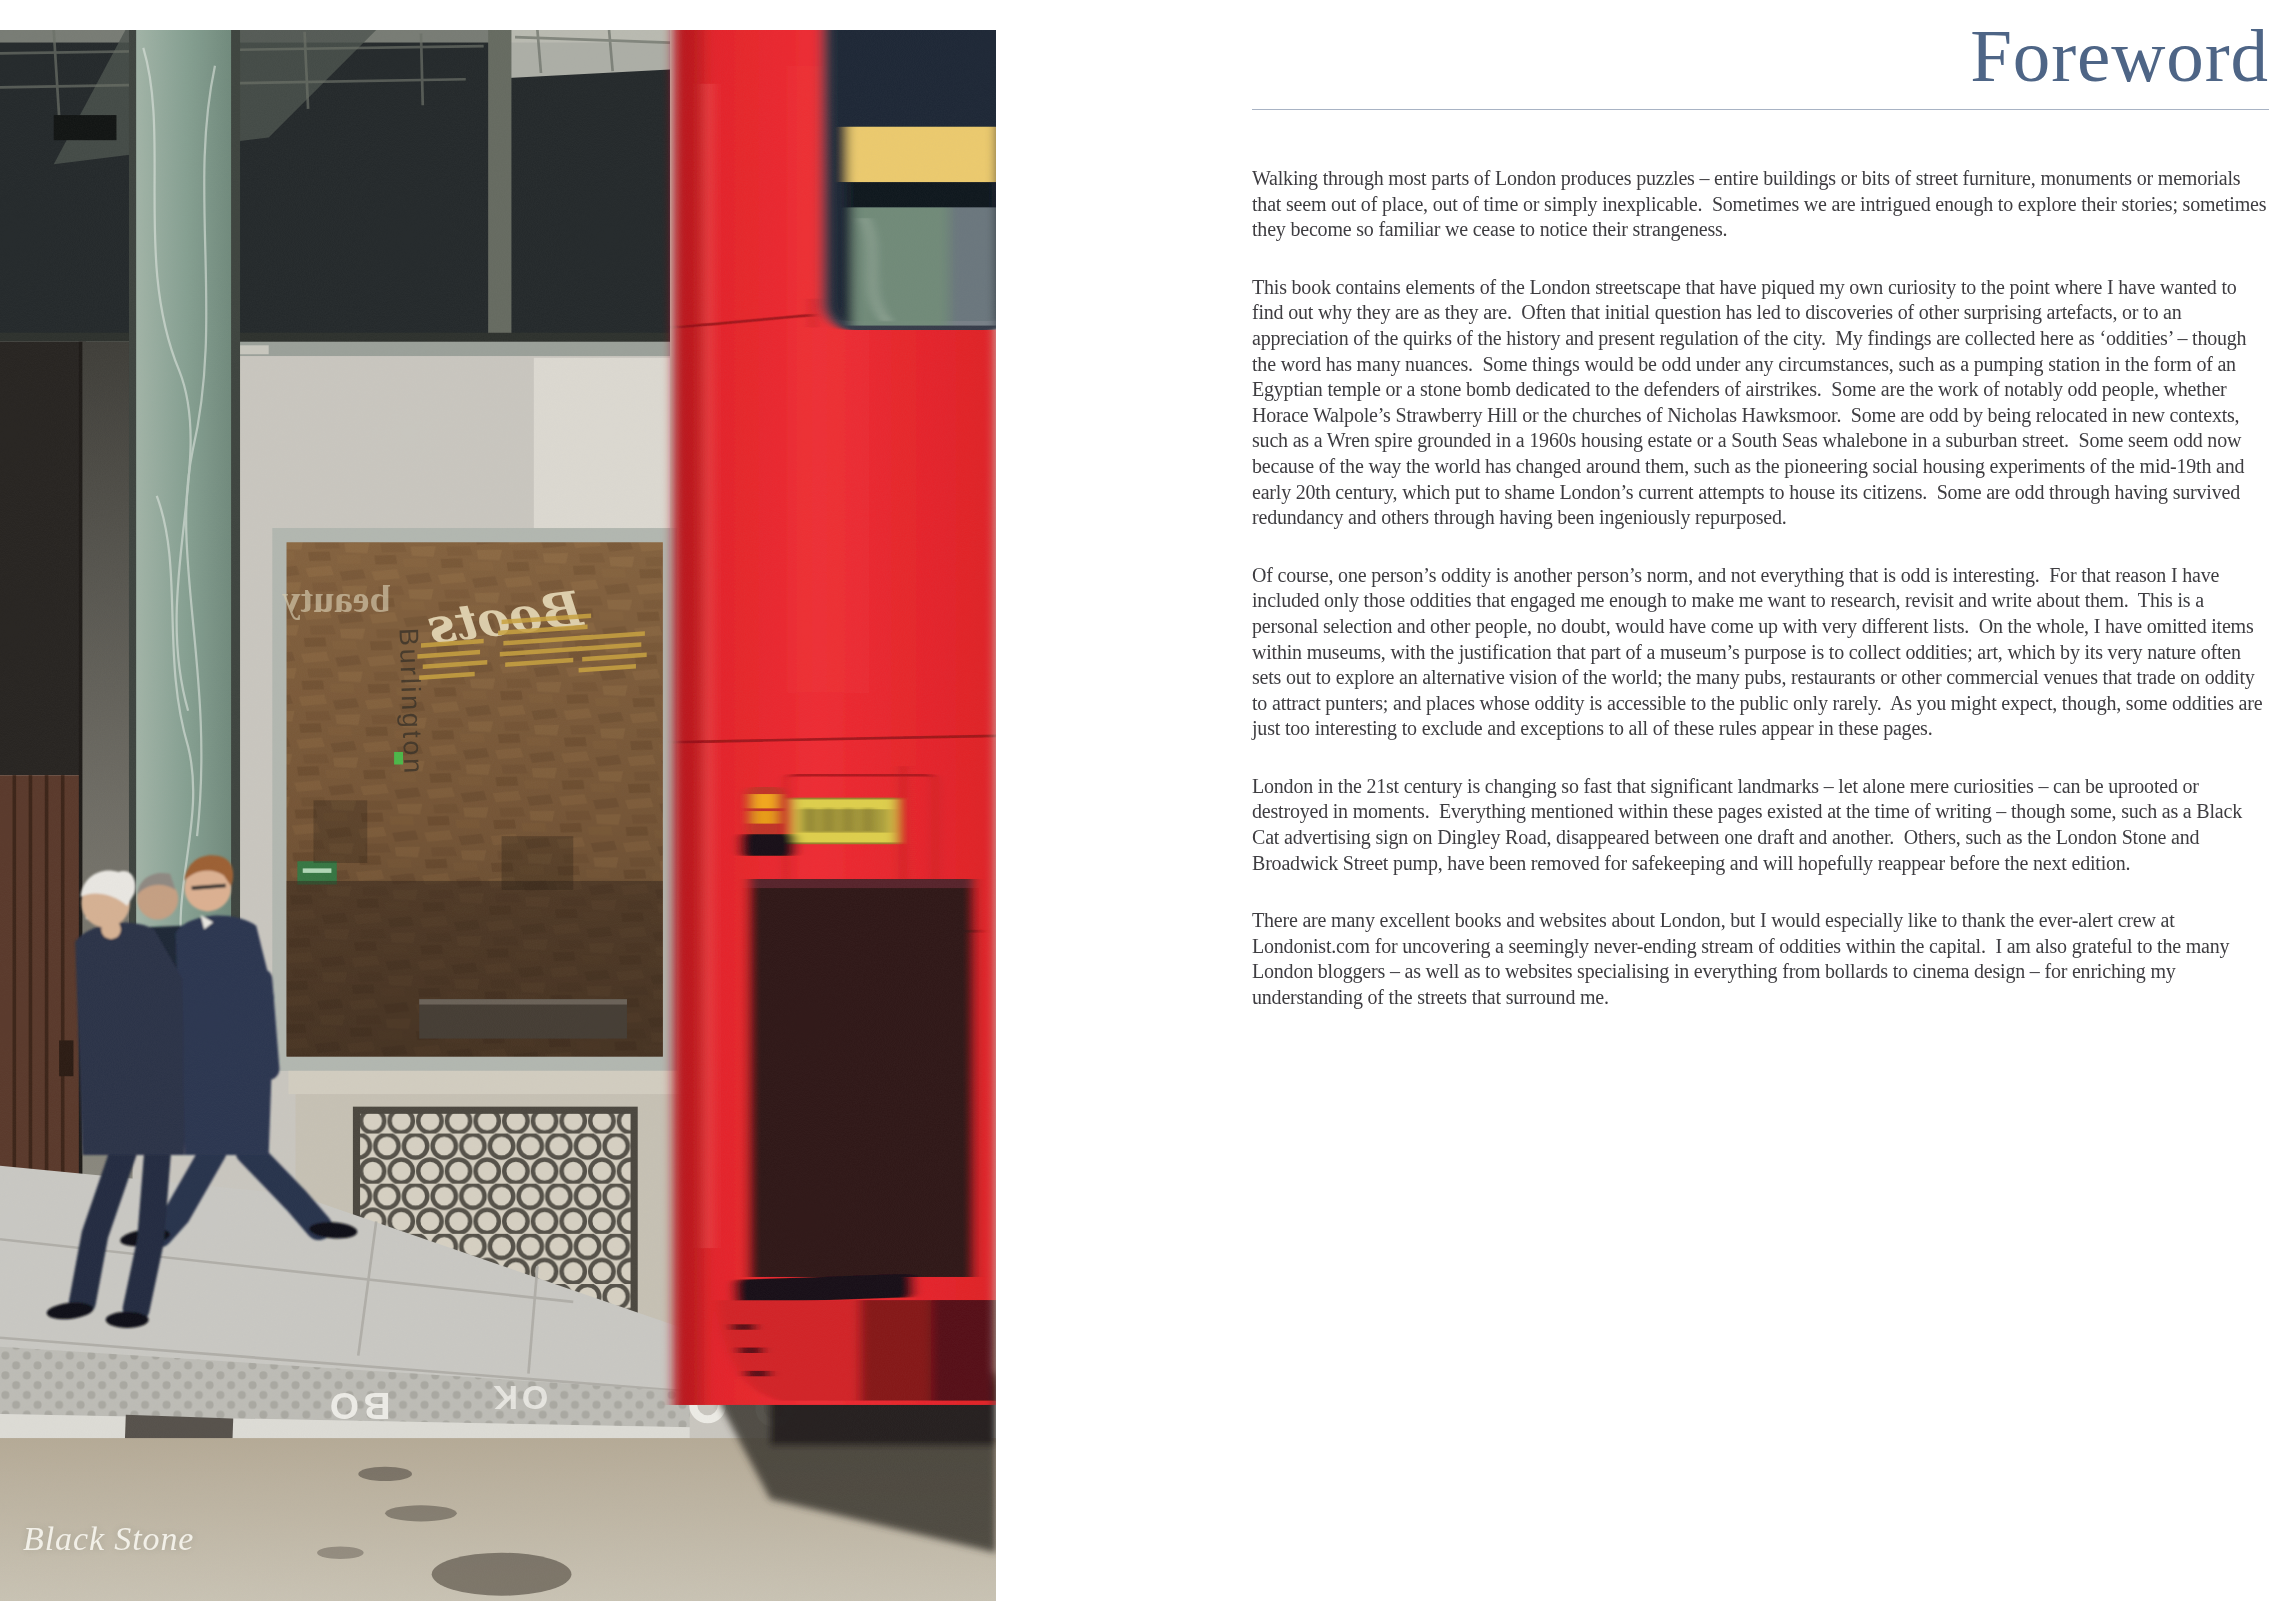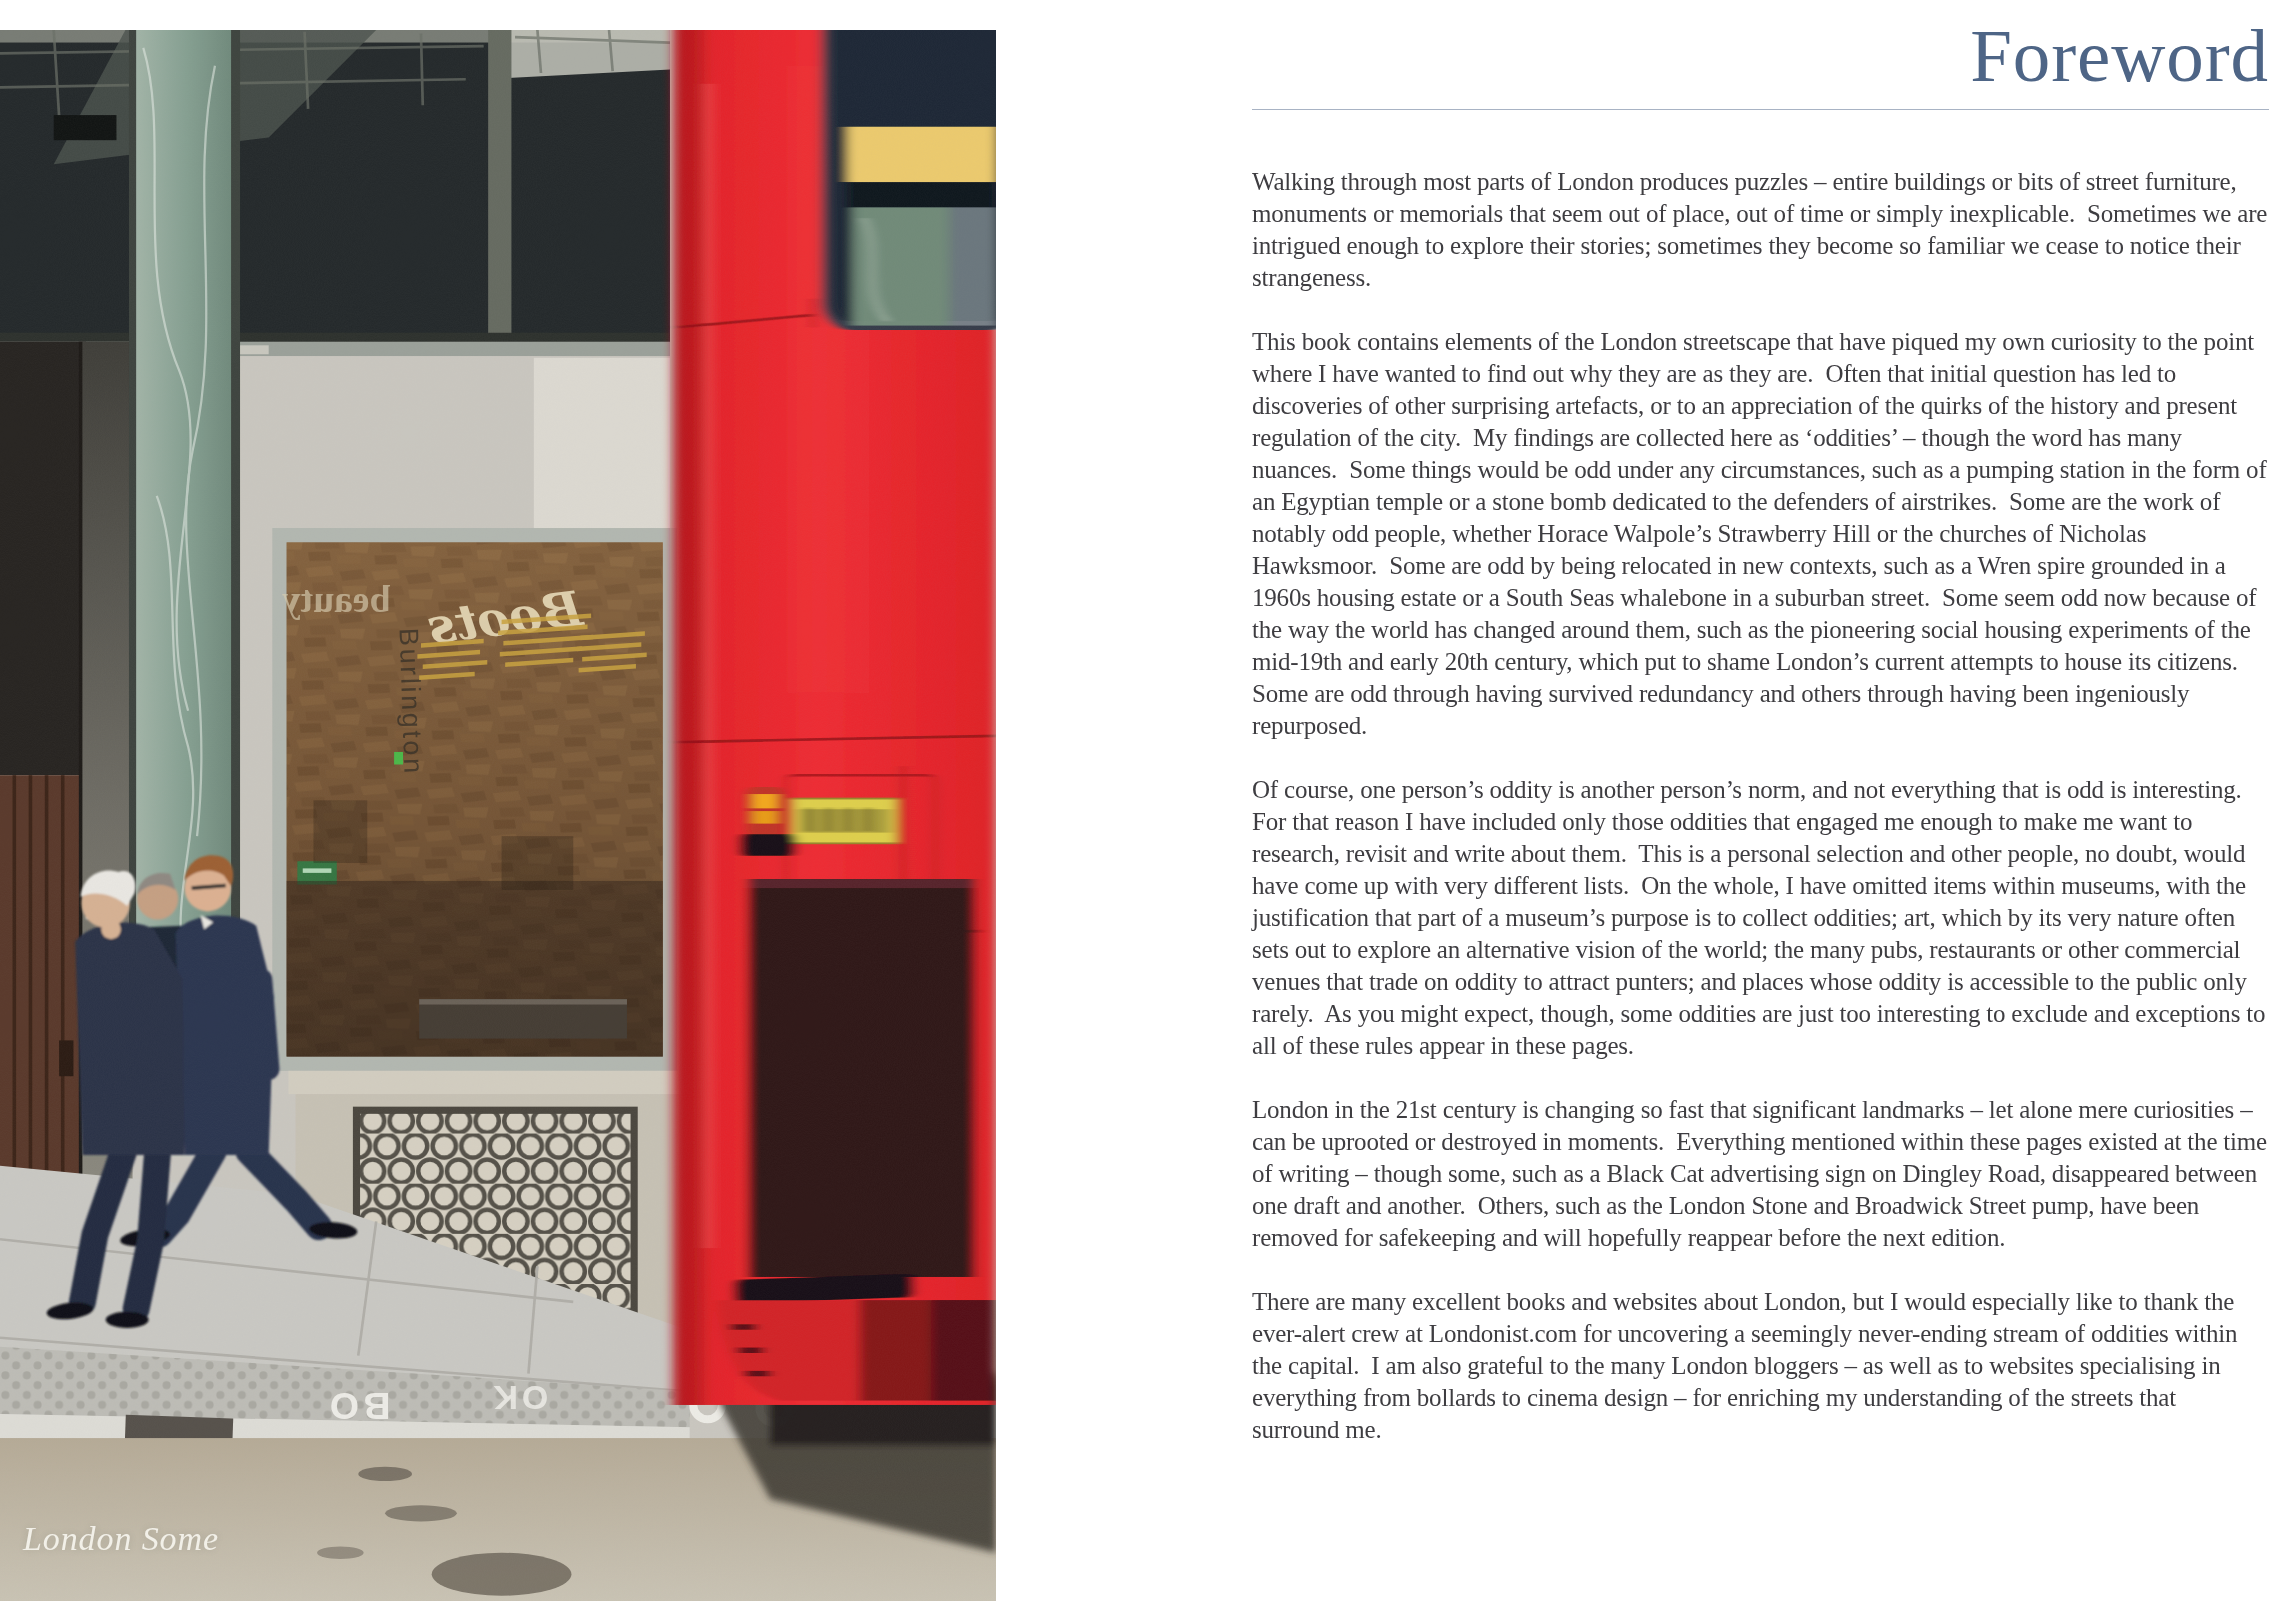--- a/index.html
+++ b/index.html
@@ -8,21 +8,21 @@
   .photo{position:absolute;left:0;top:29.6px;width:996px;height:1572px;margin:0;overflow:hidden;}
   .photo svg{display:block;width:100%;height:100%;}
   .photo-caption{position:absolute;left:23px;top:1490px;font-family:"Liberation Serif",serif;
           font-style:italic;font-size:34px;letter-spacing:0.9px;color:#f5f3ec;opacity:.95;
           text-shadow:0 0 7.2px rgba(140,140,125,.45);}
   .page-right{position:absolute;left:1252px;top:0;width:1017px;}
   .page-title{margin:18px 0 0;line-height:1;text-align:right;font-weight:normal;
           font-size:75px;color:#4e6586;letter-spacing:0.9px;}
   .title-rule{border:0;border-top:1.8px solid #a8b3c4;margin:16px 0 0;}
   .body-text{margin-top:56px;}
-  .body-text p{margin:0 0 32px;font-size:25px;line-height:1.28;color:#3e3d41;
+  .body-text p{margin:0 0 32px;font-size:20px;line-height:1.28;color:#3e3d41;
           white-space:pre-wrap;letter-spacing:-0.2px;}
 </style>
 </head>
 <body>
 
 <div class="spread">
 
   <figure class="photo">
     <svg viewBox="0 0 1112 1755" preserveAspectRatio="none">
       <defs>
@@ -303,21 +303,21 @@
           <path d="M160,1060 L128,1012" stroke="#2b3347" stroke-width="26" stroke-linecap="round"></path>
           <circle cx="124" cy="1004" r="11" fill="#d6b193"></circle>
           <path d="M118,998 L96,990" stroke="#f5f2ea" stroke-width="4"></path>
           <circle cx="118" cy="975" r="27" fill="#d6b193"></circle>
           <path d="M90,968 C92,944 114,934 132,940 C148,934 154,952 150,964 L142,978 C128,964 102,960 90,968 Z" fill="#e9e7e2"></path>
         </g>
       </g>
 
       <rect x="0" y="0" width="1112" height="1755" filter="url(#noise)" opacity=".6"></rect>
     </svg>
-    <figcaption class="photo-caption">London Some</figcaption>
+    <figcaption class="photo-caption">Black Stone</figcaption>
   </figure>
 
   <section class="page-right">
     <h1 class="page-title">Foreword</h1>
     <hr class="title-rule">
     <div class="body-text">
       <p>Walking through most parts of London produces puzzles – entire buildings or bits of street furniture, monuments or memorials that seem out of place, out of time or simply inexplicable.  Sometimes we are intrigued enough to explore their stories; sometimes they become so familiar we cease to notice their strangeness.</p>
       <p>This book contains elements of the London streetscape that have piqued my own curiosity to the point where I have wanted to find out why they are as they are.  Often that initial question has led to discoveries of other surprising artefacts, or to an appreciation of the quirks of the history and present regulation of the city.  My findings are collected here as ‘oddities’ – though the word has many nuances.  Some things would be odd under any circumstances, such as a pumping station in the form of an Egyptian temple or a stone bomb dedicated to the defenders of airstrikes.  Some are the work of notably odd people, whether Horace Walpole’s Strawberry Hill or the churches of Nicholas Hawksmoor.  Some are odd by being relocated in new contexts, such as a Wren spire grounded in a 1960s housing estate or a South Seas whalebone in a suburban street.  Some seem odd now because of the way the world has changed around them, such as the pioneering social housing experiments of the mid-19th and early 20th century, which put to shame London’s current attempts to house its citizens.  Some are odd through having survived redundancy and others through having been ingeniously repurposed.</p>
       <p>Of course, one person’s oddity is another person’s norm, and not everything that is odd is interesting.  For that reason I have included only those oddities that engaged me enough to make me want to research, revisit and write about them.  This is a personal selection and other people, no doubt, would have come up with very different lists.  On the whole, I have omitted items within museums, with the justification that part of a museum’s purpose is to collect oddities; art, which by its very nature often sets out to explore an alternative vision of the world; the many pubs, restaurants or other commercial venues that trade on oddity to attract punters; and places whose oddity is accessible to the public only rarely.  As you might expect, though, some oddities are just too interesting to exclude and exceptions to all of these rules appear in these pages.</p>
       <p>London in the 21st century is changing so fast that significant landmarks – let alone mere curiosities – can be uprooted or destroyed in moments.  Everything mentioned within these pages existed at the time of writing – though some, such as a Black Cat advertising sign on Dingley Road, disappeared between one draft and another.  Others, such as the London Stone and Broadwick Street pump, have been removed for safekeeping and will hopefully reappear before the next edition.</p>

